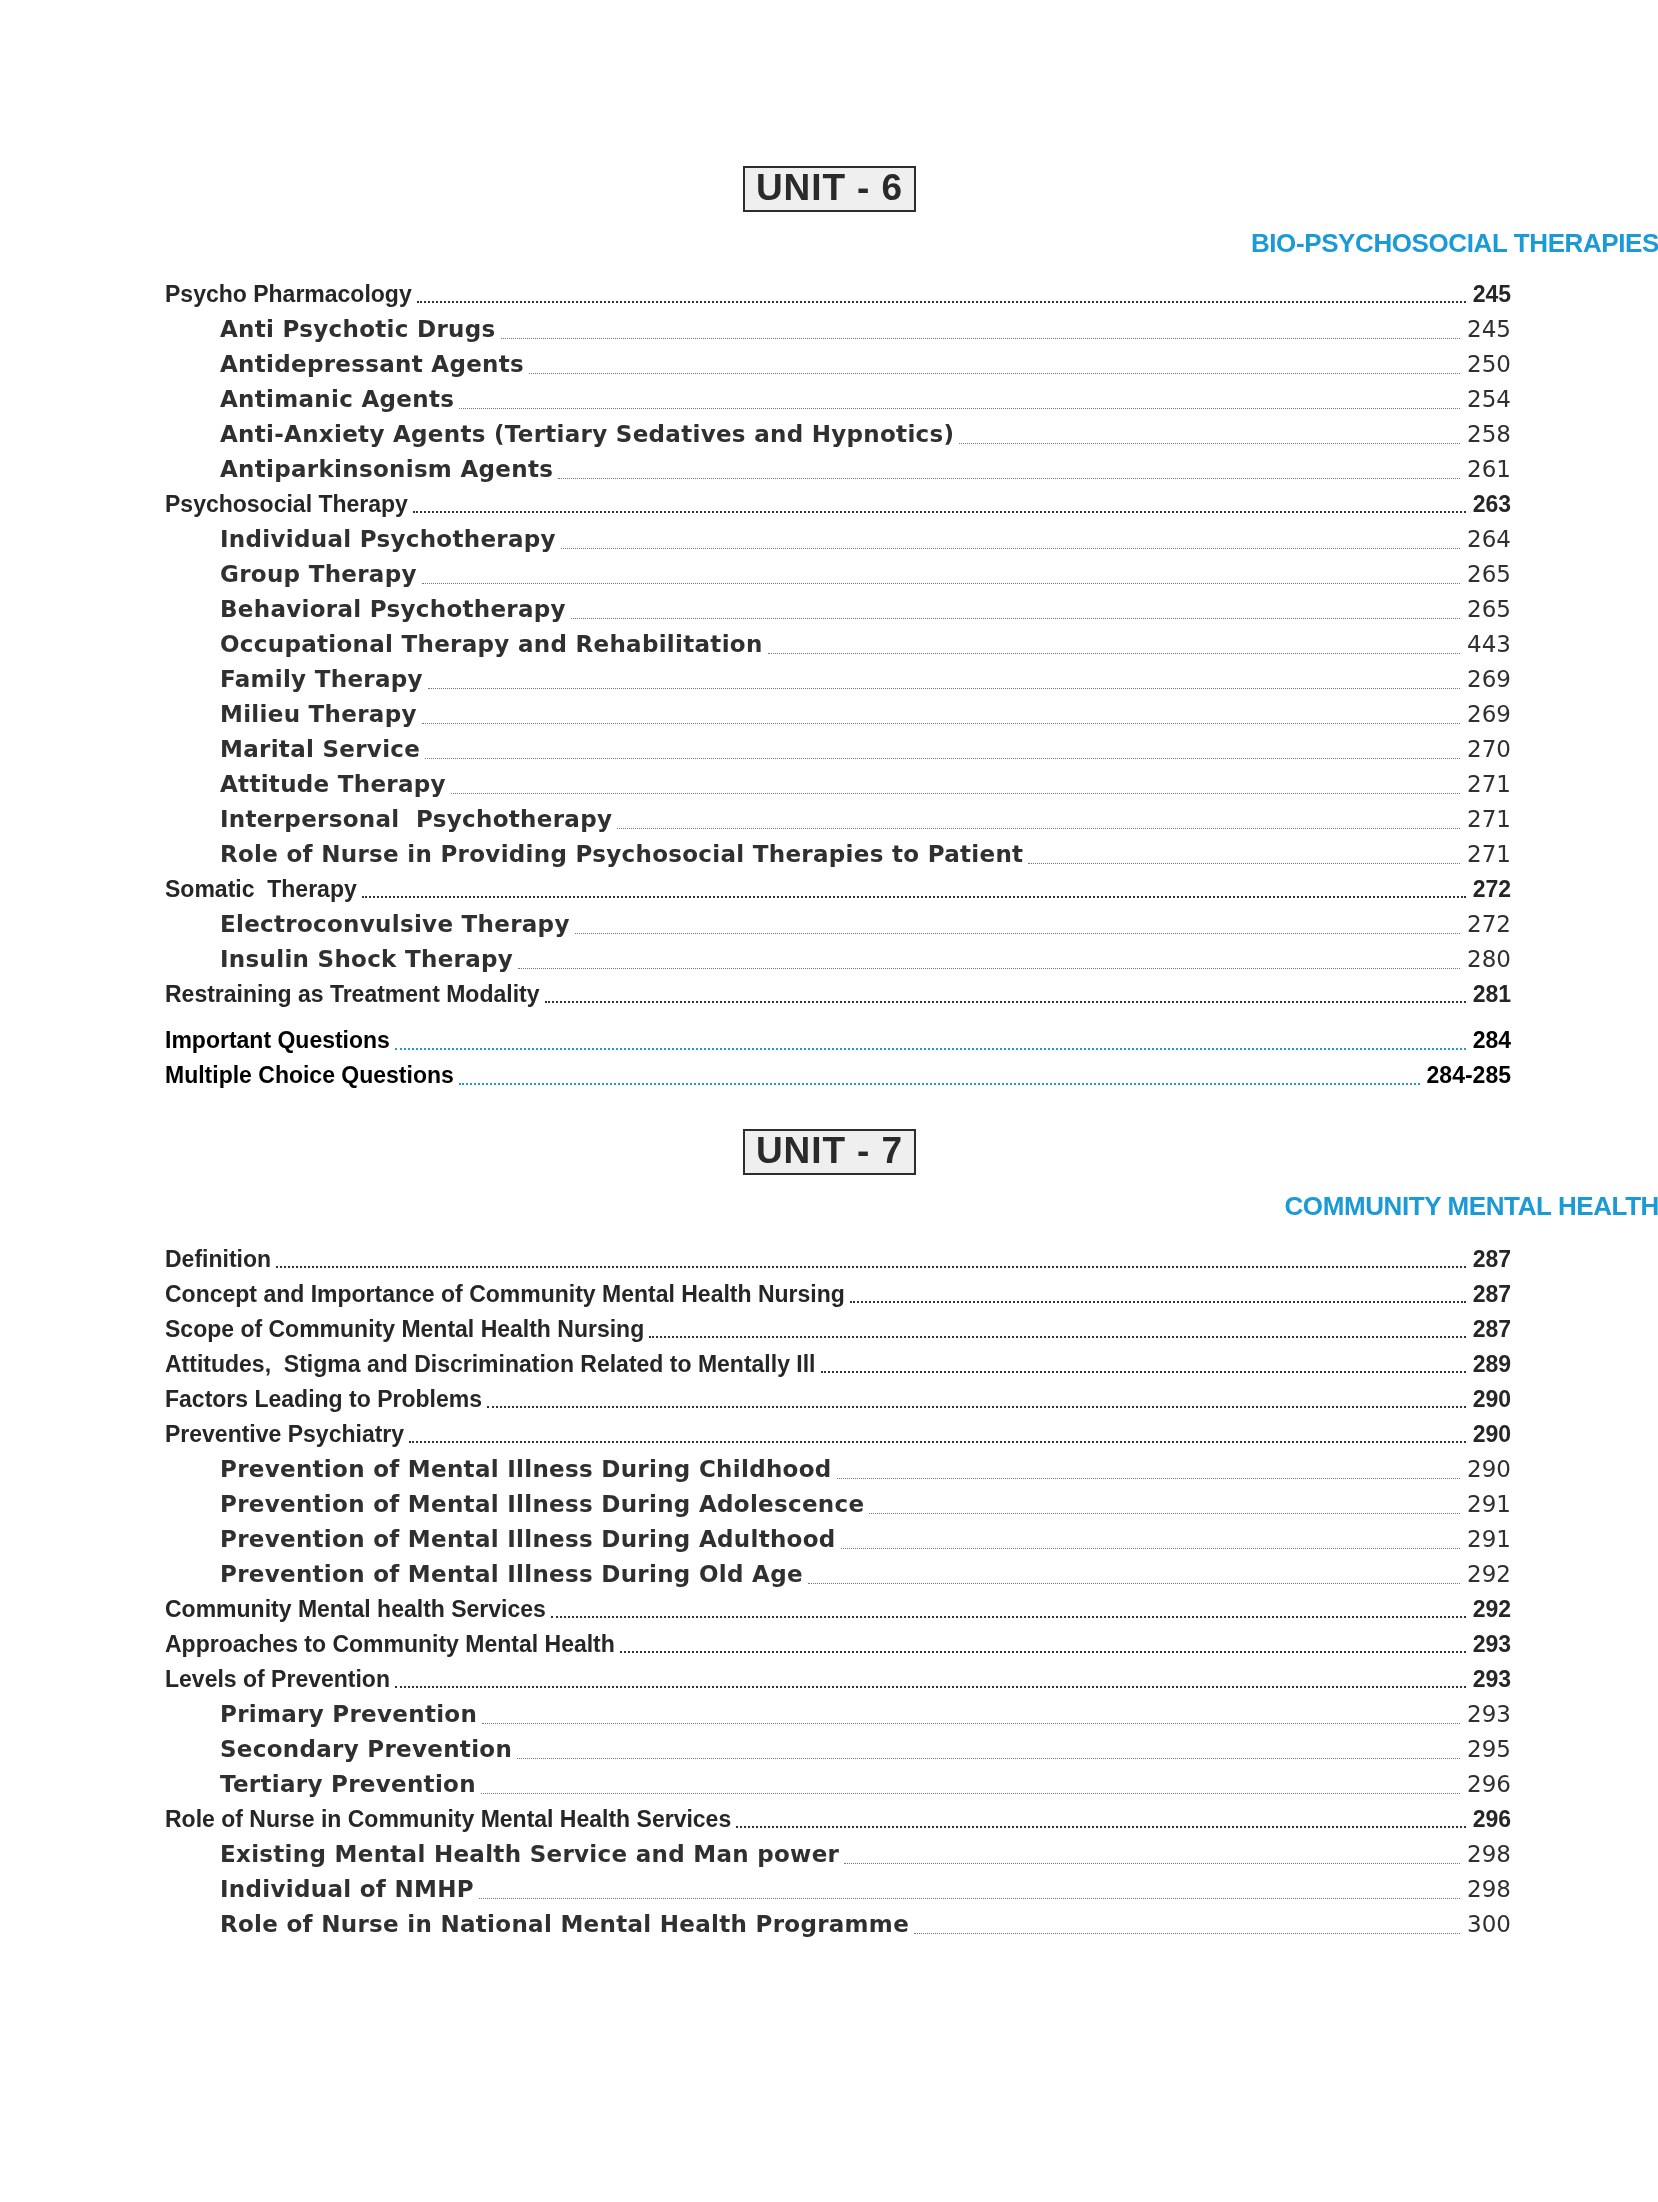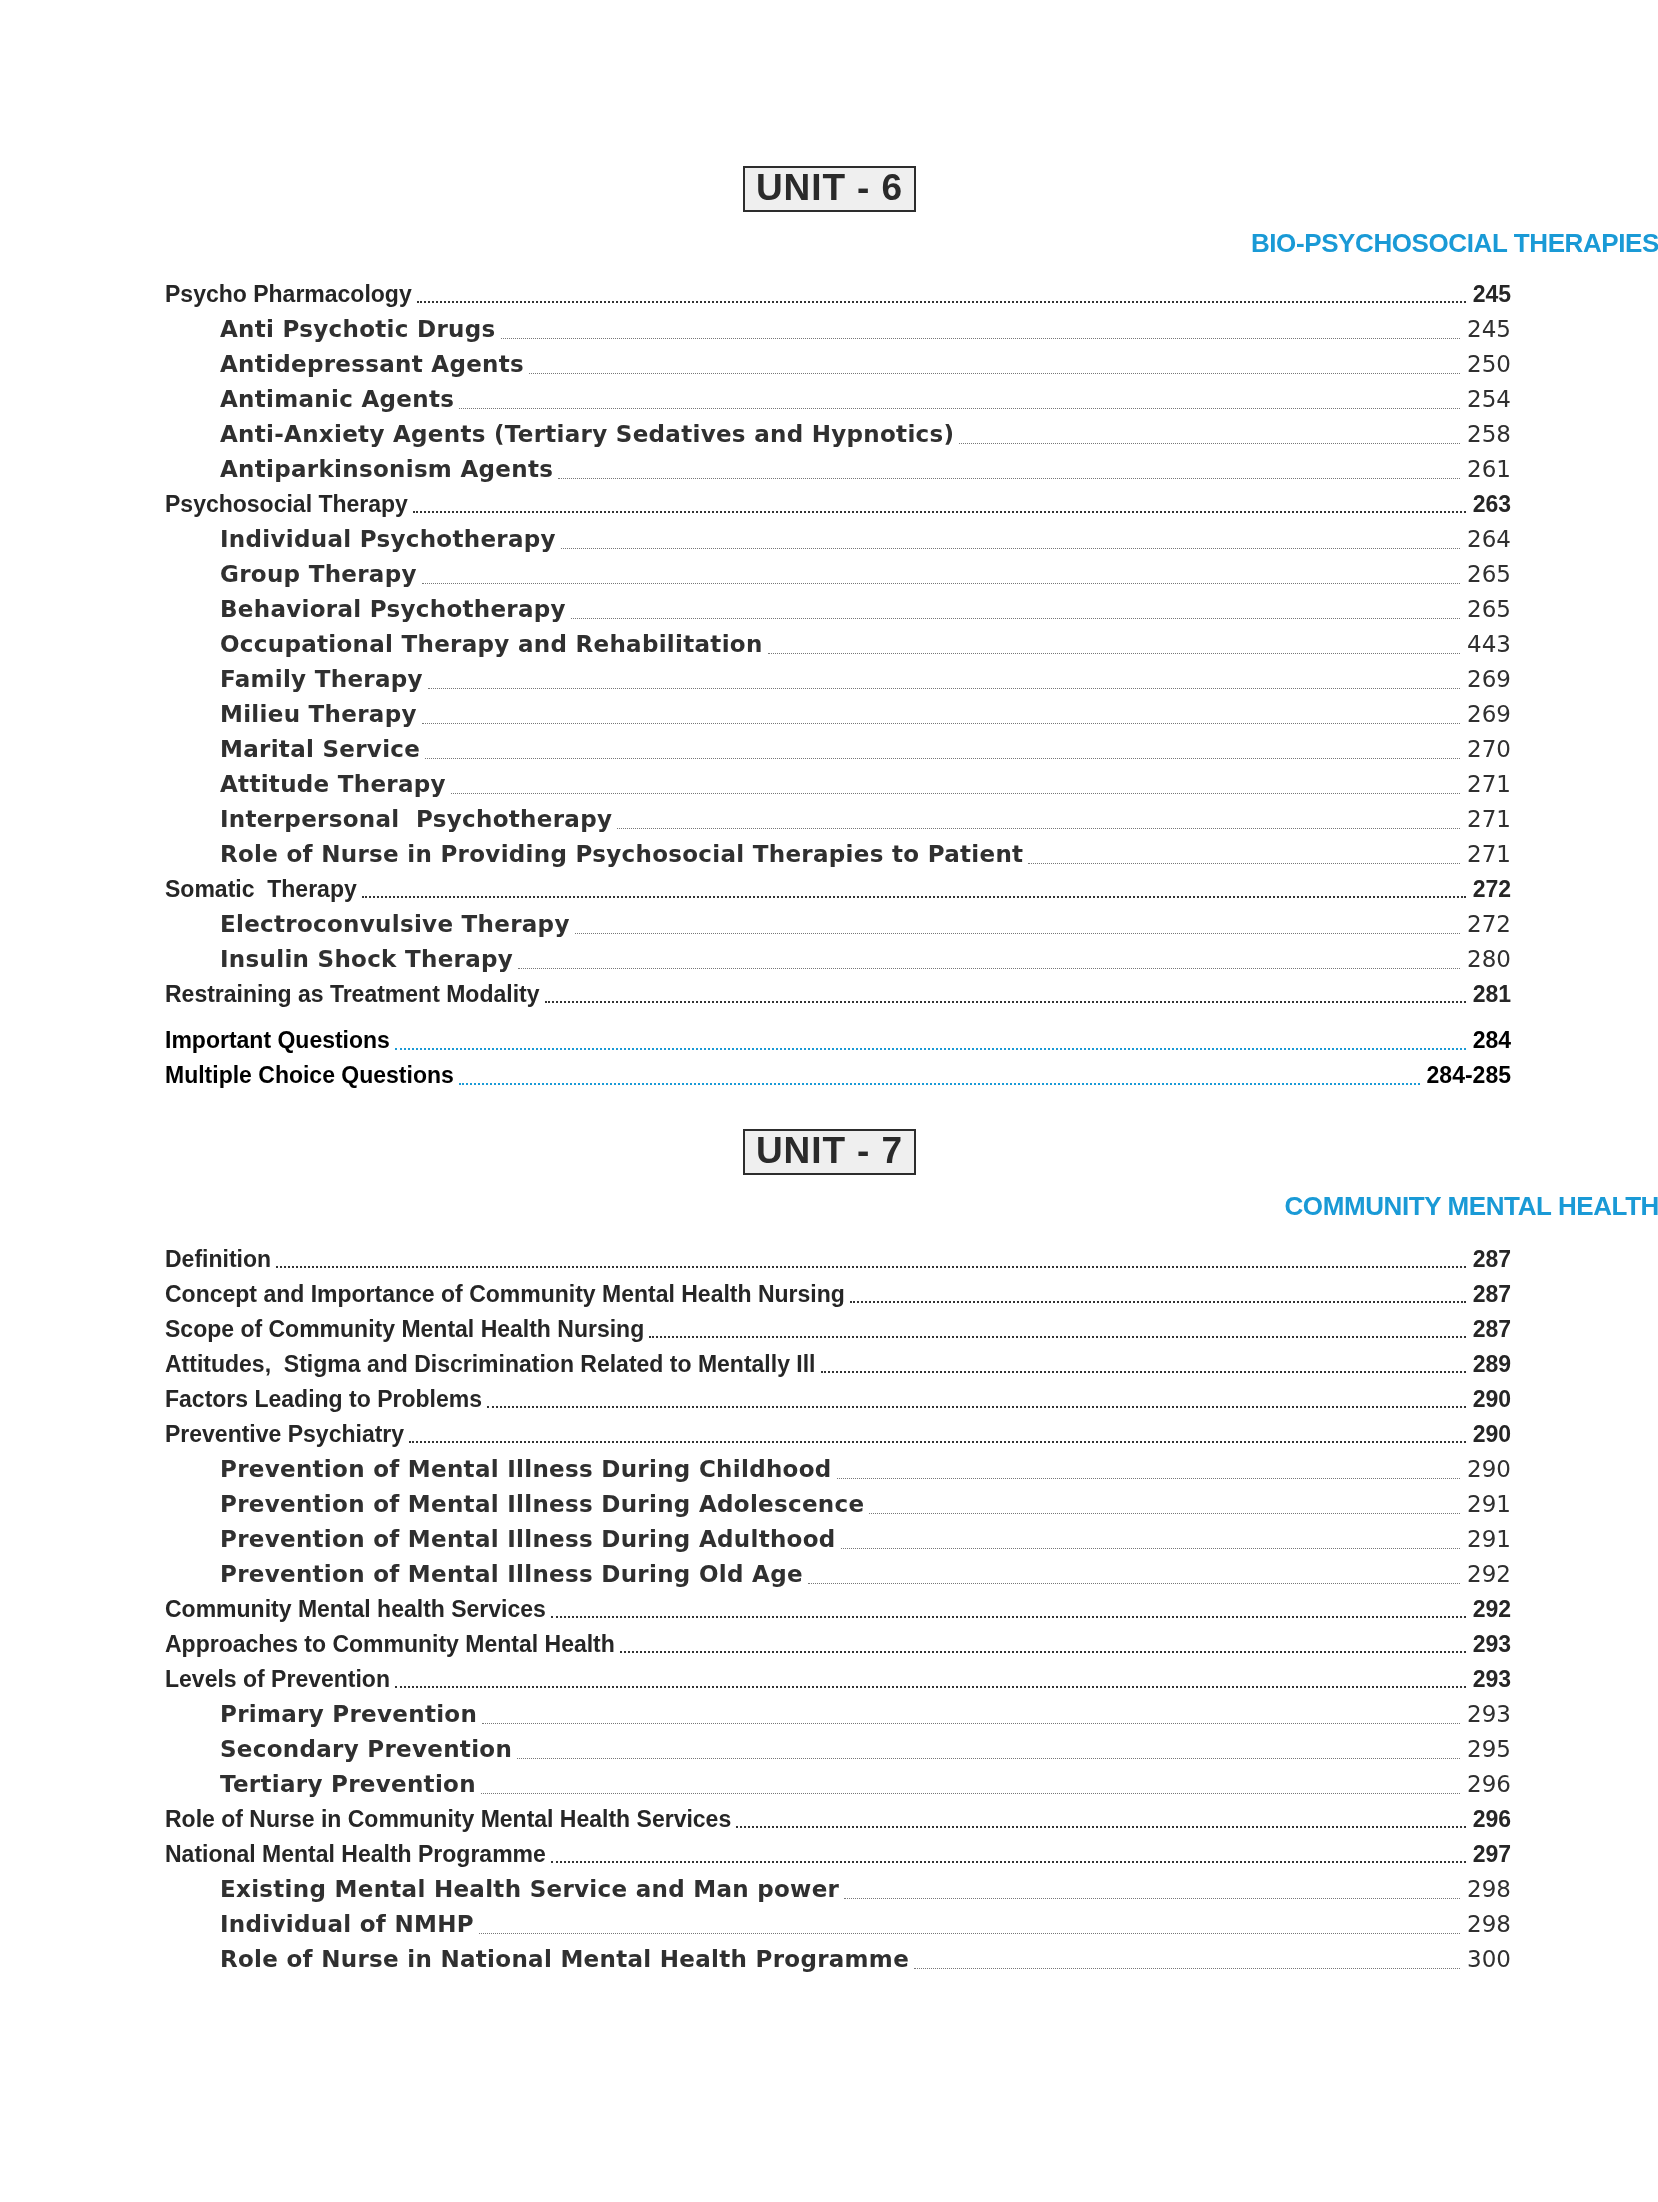--- a/index.html
+++ b/index.html
@@ -250,25 +250,20 @@
       <div class="row sub">
         <span class="label">Tertiary Prevention</span>
         <span class="leader"></span>
         <span class="page-num">296</span>
       </div>
       <div class="row main">
         <span class="label">Role of Nurse in Community Mental Health Services</span>
         <span class="leader"></span>
         <span class="page-num">296</span>
       </div>
-      <div class="row main">
-        <span class="label">National Mental Health Programme</span>
-        <span class="leader"></span>
-        <span class="page-num">297</span>
-      </div>
       <div class="row sub">
         <span class="label">Existing Mental Health Service and Man power</span>
         <span class="leader"></span>
         <span class="page-num">298</span>
       </div>
       <div class="row sub">
         <span class="label">Individual of NMHP</span>
         <span class="leader"></span>
         <span class="page-num">298</span>
       </div>

